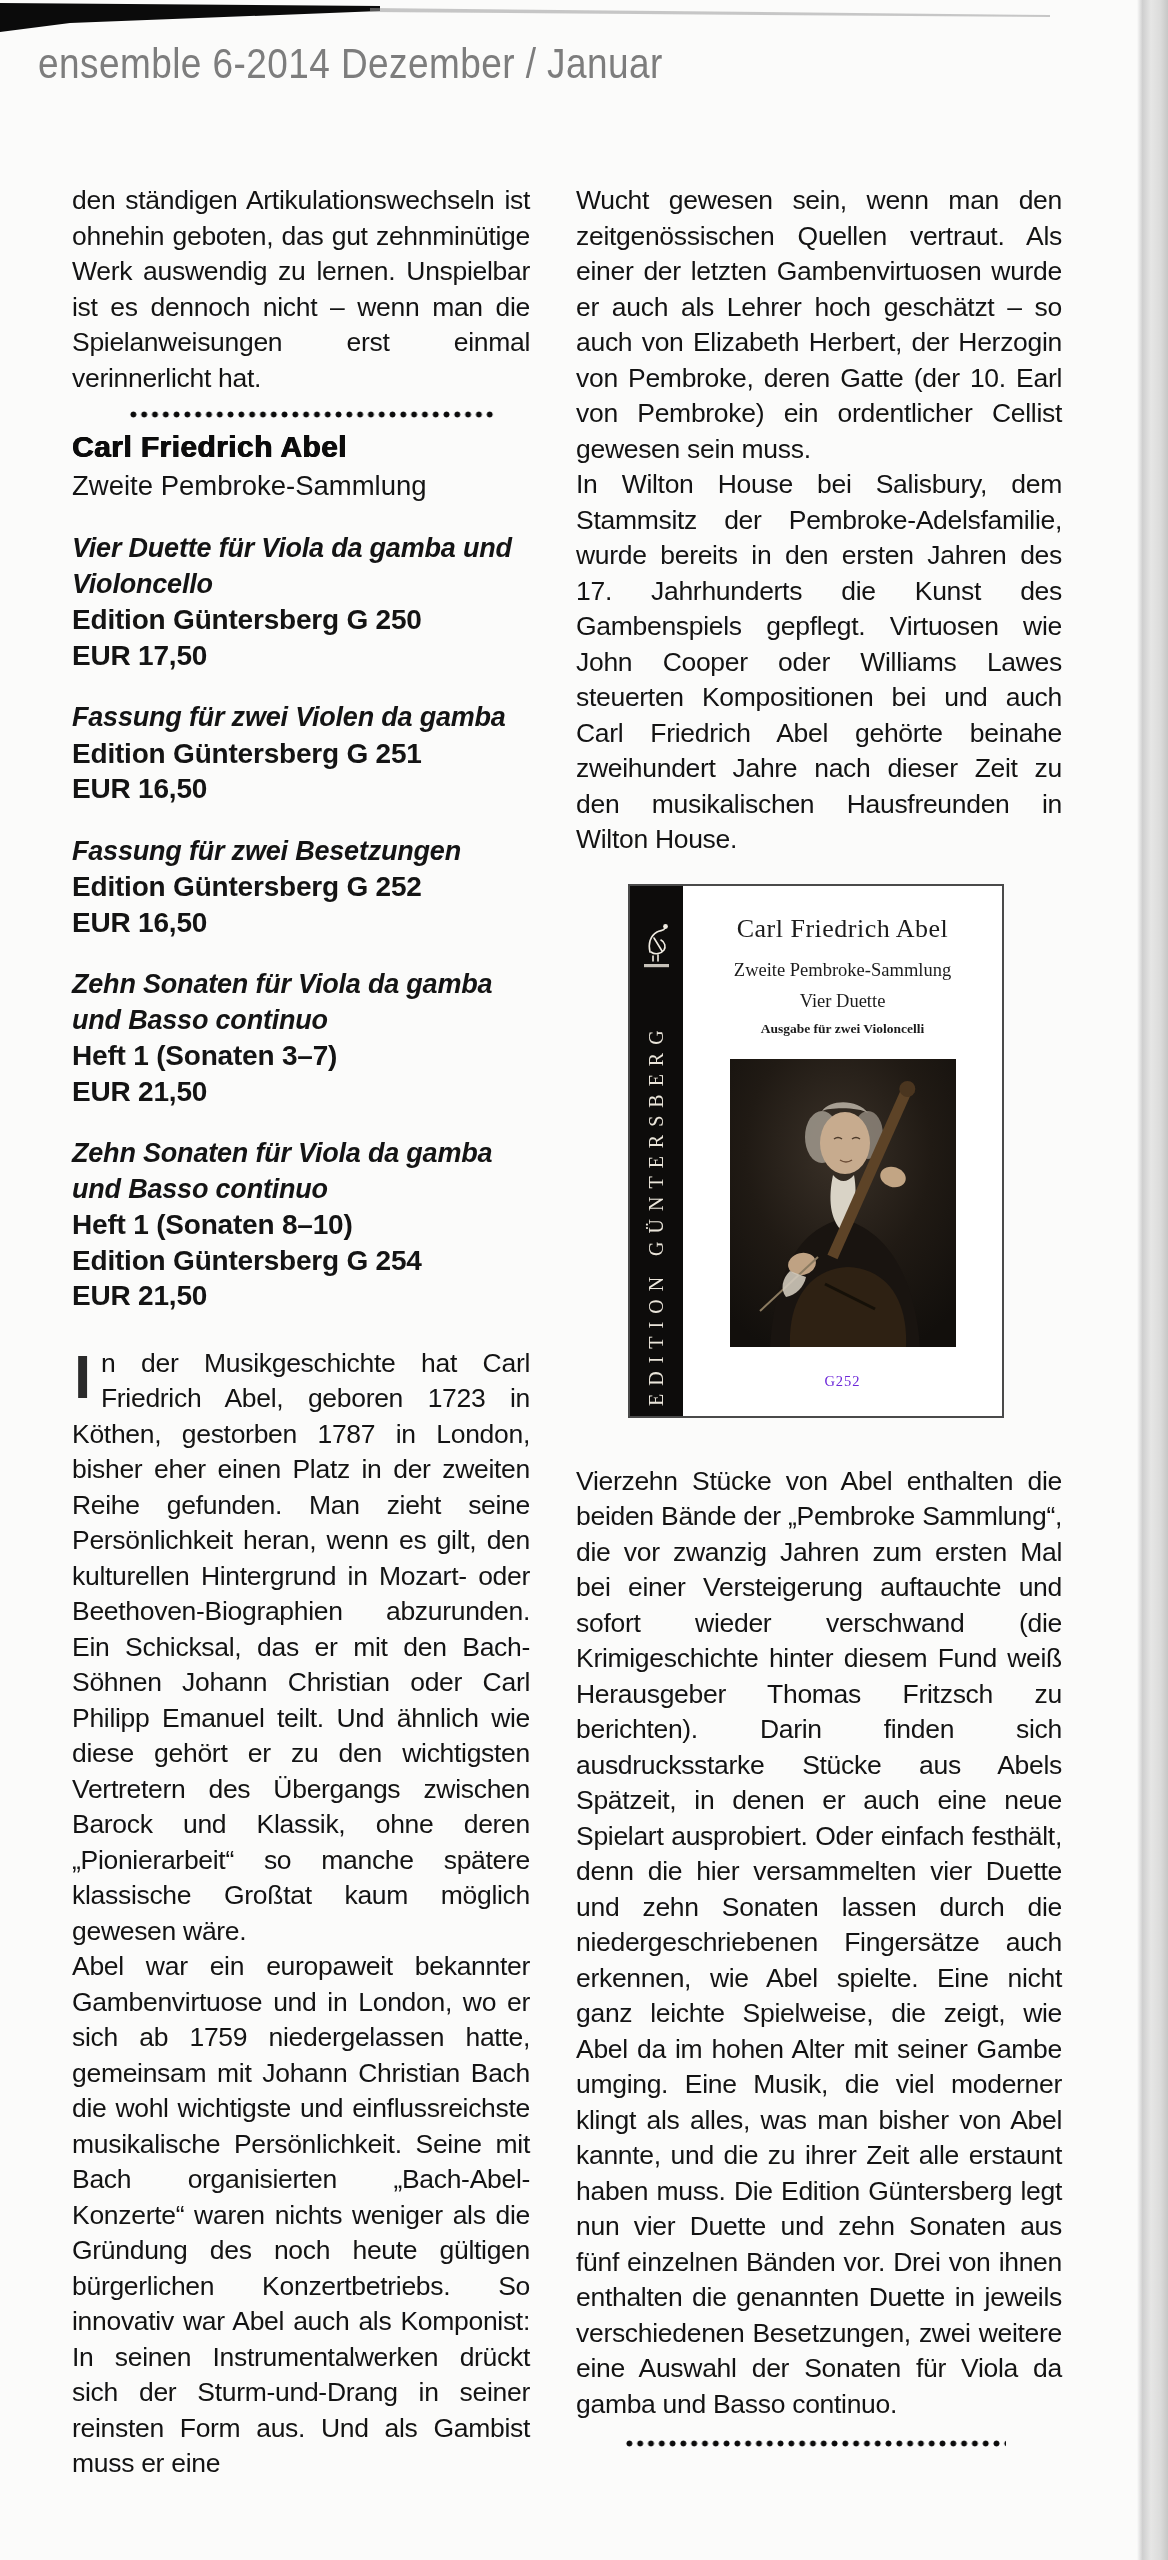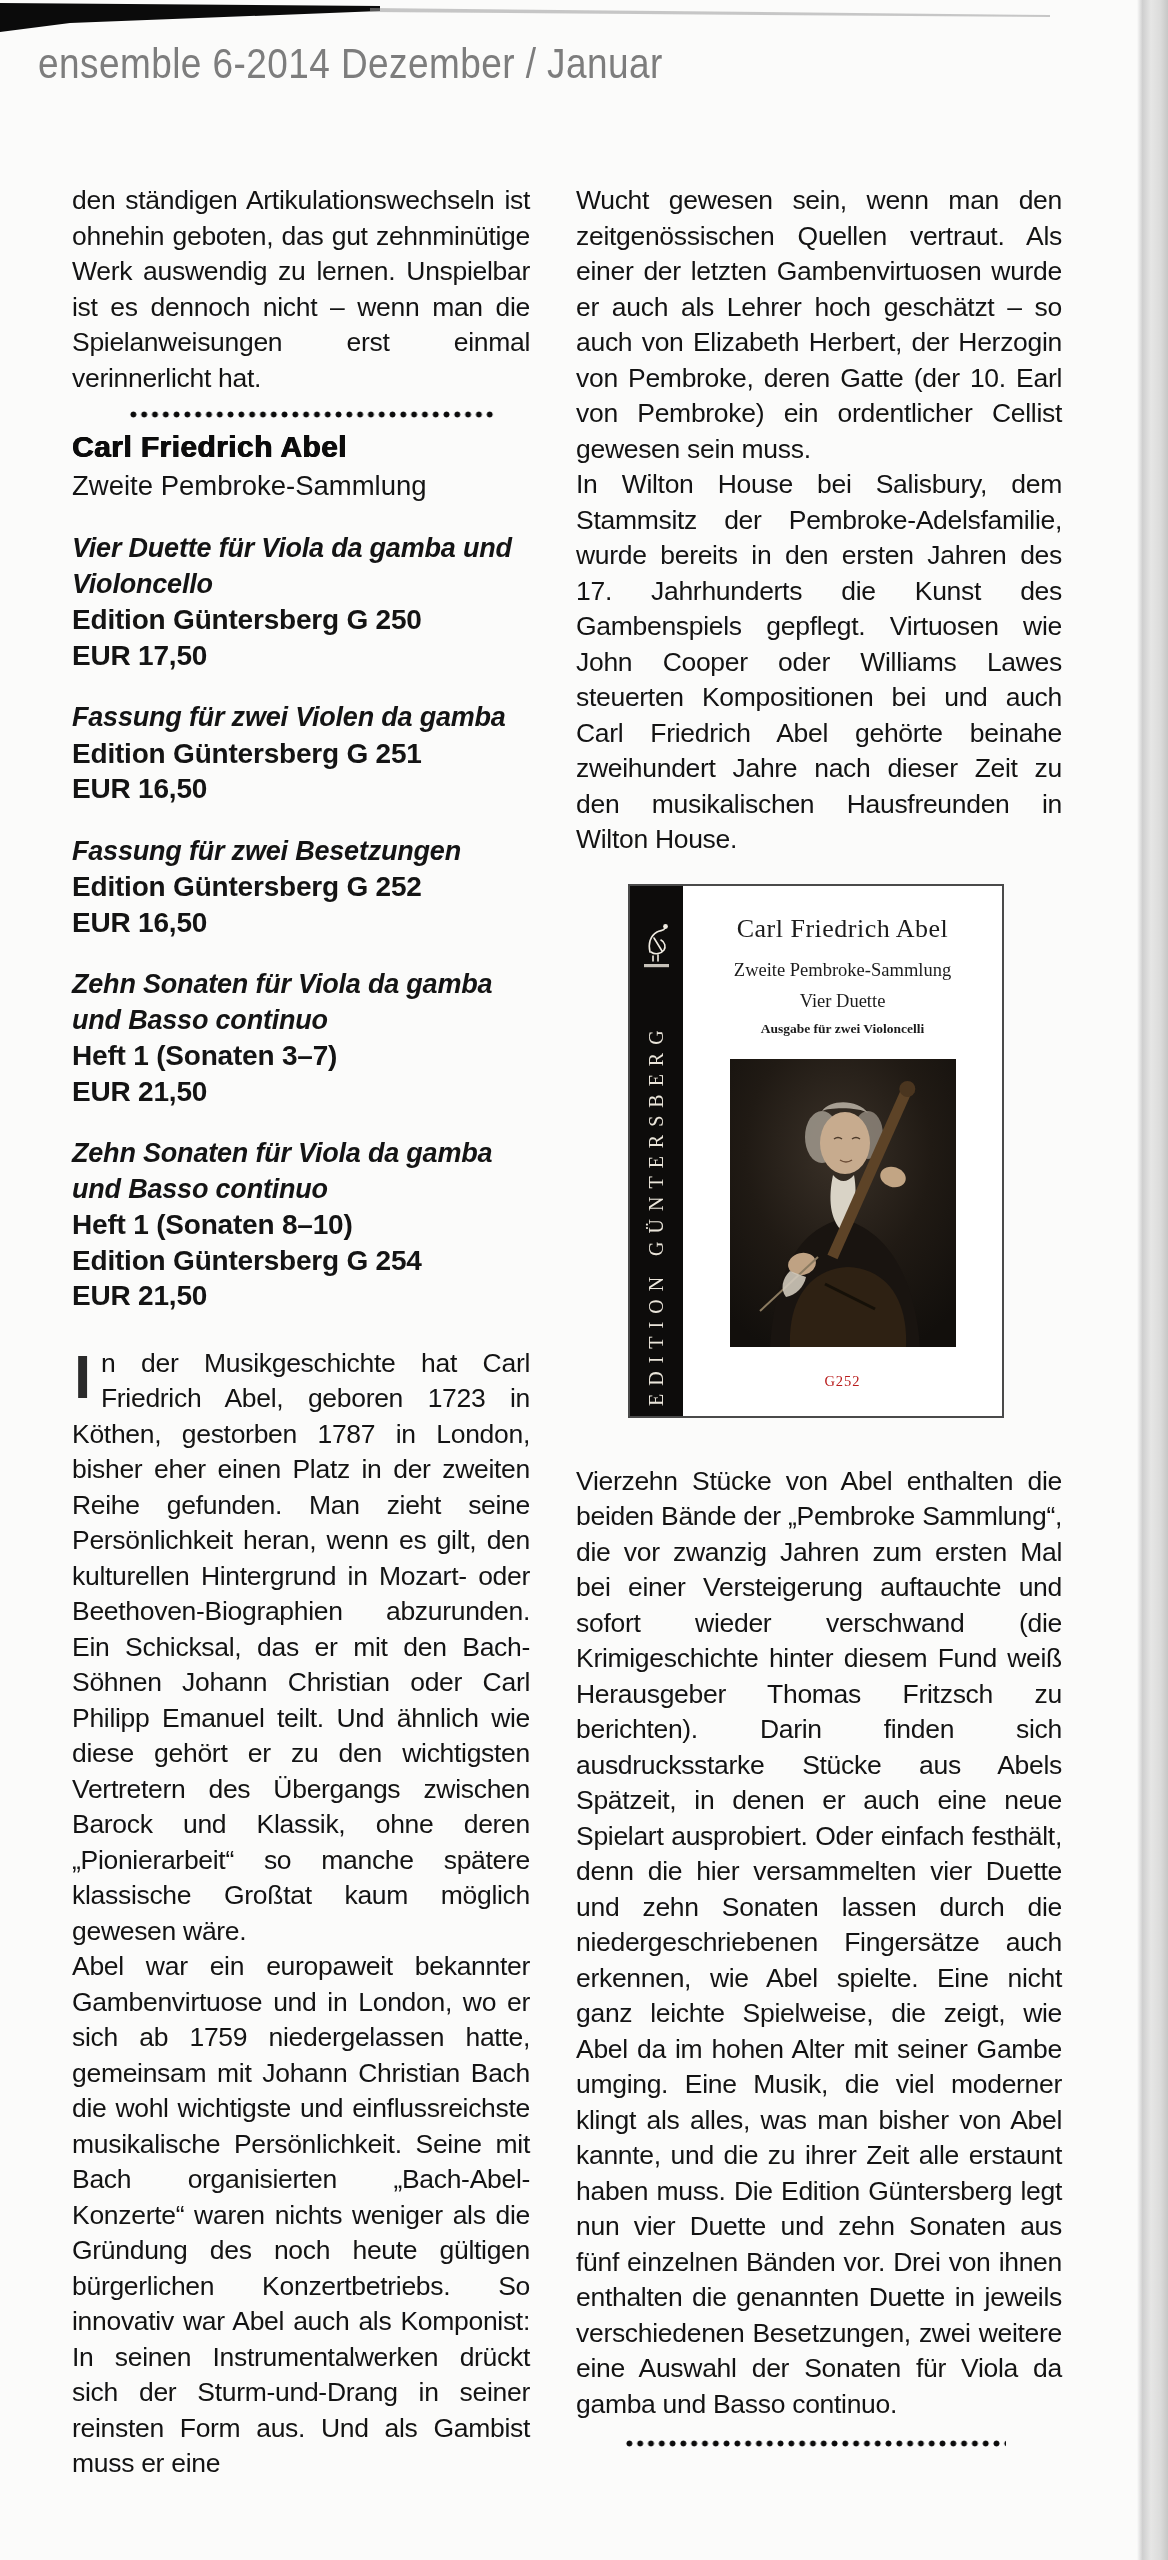--- a/index.html
+++ b/index.html
@@ -59,21 +59,21 @@
     writing-mode:vertical-rl;transform:rotate(180deg);
     font-family:"Liberation Serif", serif;
     color:#eae5da;font-size:20px;letter-spacing:8px;white-space:nowrap;
   }
   .cover-main{flex:1;text-align:center;padding-top:28px;font-family:"Liberation Serif", serif;color:#1b1b1b;}
   .cover-title{font-size:26px;letter-spacing:0.5px;}
   .cover-sub{font-size:18.5px;margin-top:16px;}
   .cover-sub2{font-size:18.5px;margin-top:10px;}
   .cover-sub3{font-size:13.5px;font-weight:bold;margin-top:9px;}
   .portrait{display:block;margin:22px auto 0;}
-  .cover-cat{margin-top:26px;font-size:14.5px;letter-spacing:1px;color:#b91c1c;}
+  .cover-cat{margin-top:26px;font-size:14.5px;letter-spacing:1px;color:#6d28d9;}
 </style>
 </head>
 <body>
 
 <div>
 
   <svg class="scan-line" width="1100" height="42" viewBox="0 0 1100 42">
     <polygon points="0,3 0,32 70,23 380,11 380,6" fill="#0b0b0b"></polygon>
     <polygon points="370,8 370,12 1050,17 1050,15" fill="#9a9a9a" opacity="0.55"></polygon>
   </svg>

